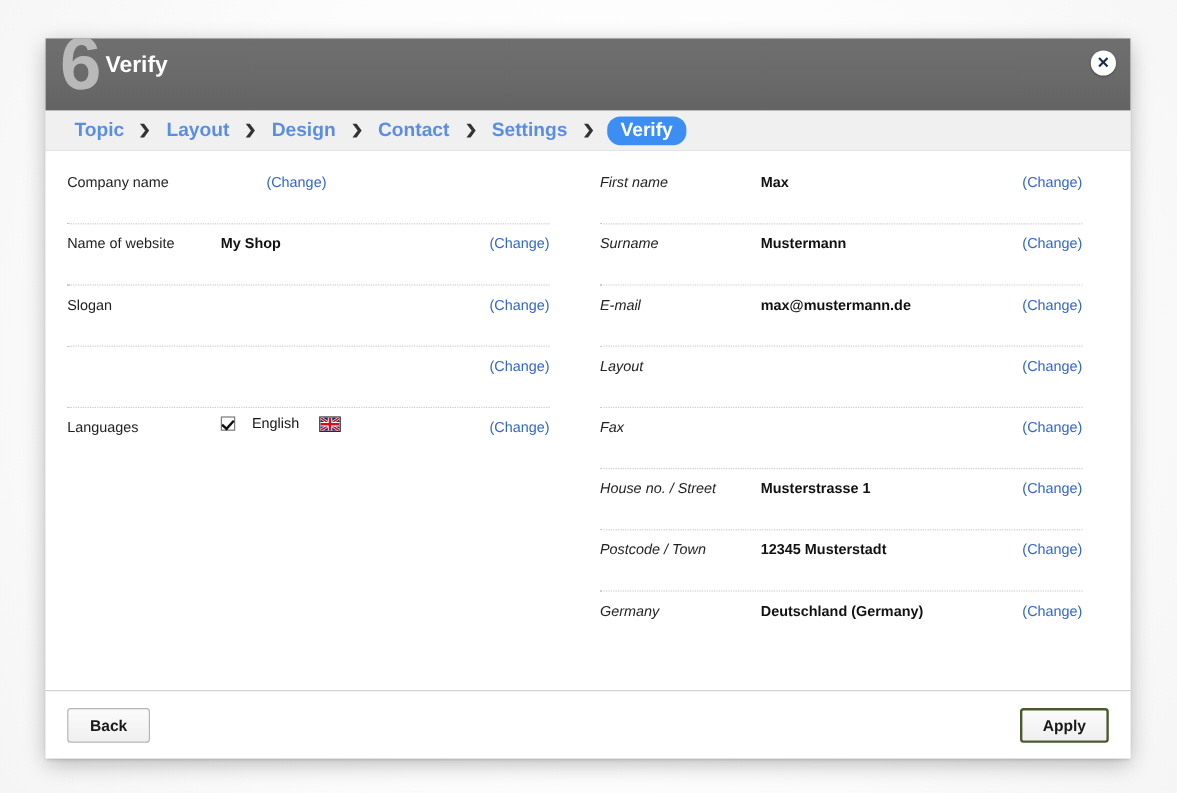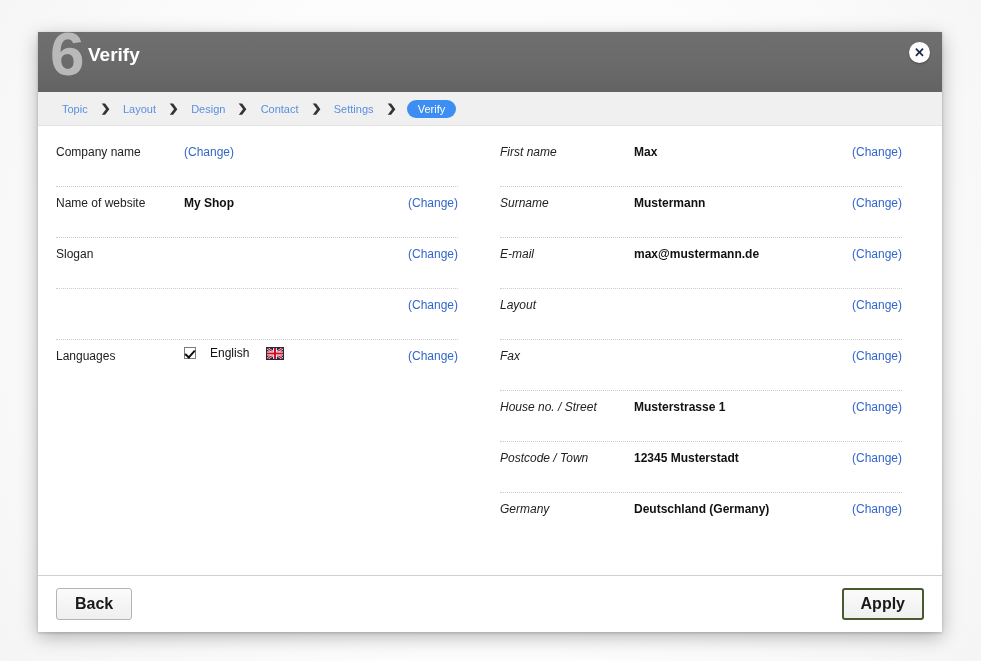--- a/index.html
+++ b/index.html
@@ -83,22 +83,22 @@
     height: 33px;
     background: #f0f0f0;
     border-bottom: 1px solid #e2e2e2;
     display: flex;
     align-items: center;
     padding-left: 18px;
     flex: none;
     gap: 0;
   }
   .crumb {
-    font-size: 11px;
-    font-weight: normal;
+    font-size: 16px;
+    font-weight: bold;
     color: #5a8fe0;
     padding: 2px 6px;
     cursor: pointer;
     white-space: nowrap;
   }
   .crumb.active {
     background: #3c8ef3;
     color: #ffffff;
     border-radius: 11px;
     padding: 3px 11px;
@@ -155,20 +155,21 @@
     overflow: hidden;
     white-space: nowrap;
   }
   .row .chg {
     flex: none;
     font-size: 12px;
     color: #3366cc;
     padding-top: 9px;
     cursor: pointer;
     white-space: nowrap;
+    margin-left: 38px;
   }
 
   
   .lang-cell {
     display: flex;
     align-items: center;
     gap: 12px;
     padding-top: 6px;
     flex: 1 1 auto;
   }
@@ -215,21 +216,21 @@
     flex: none;
     border-top: 1px solid #cfcfcf;
     background: #ffffff;
     display: flex;
     align-items: center;
     justify-content: space-between;
     padding: 0 18px;
   }
   .btn {
     font-family: "Liberation Sans", sans-serif;
-    font-size: 16px;
+    font-size: 13px;
     font-weight: bold;
     color: #1a1a1a;
     background: linear-gradient(to bottom, #fbfbfb 0%, #efefef 100%);
     border: 1px solid #b4b4b4;
     border-radius: 3px;
     padding: 6px 18px;
     cursor: pointer;
   }
   .btn.apply {
     border: 2px solid #4a5a30;

